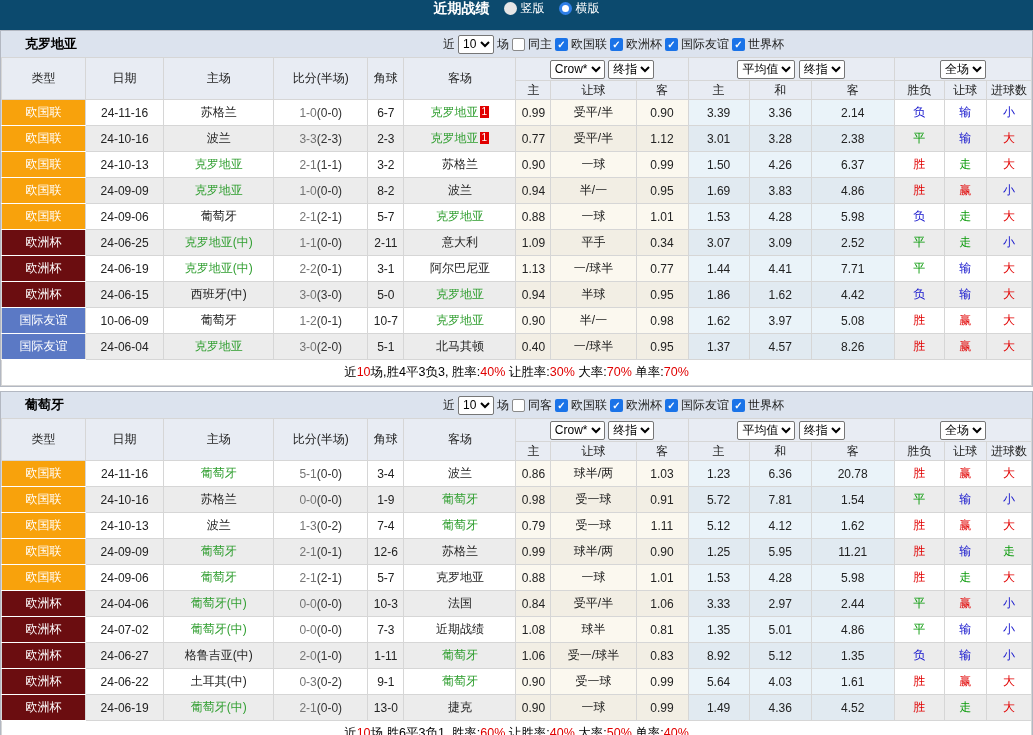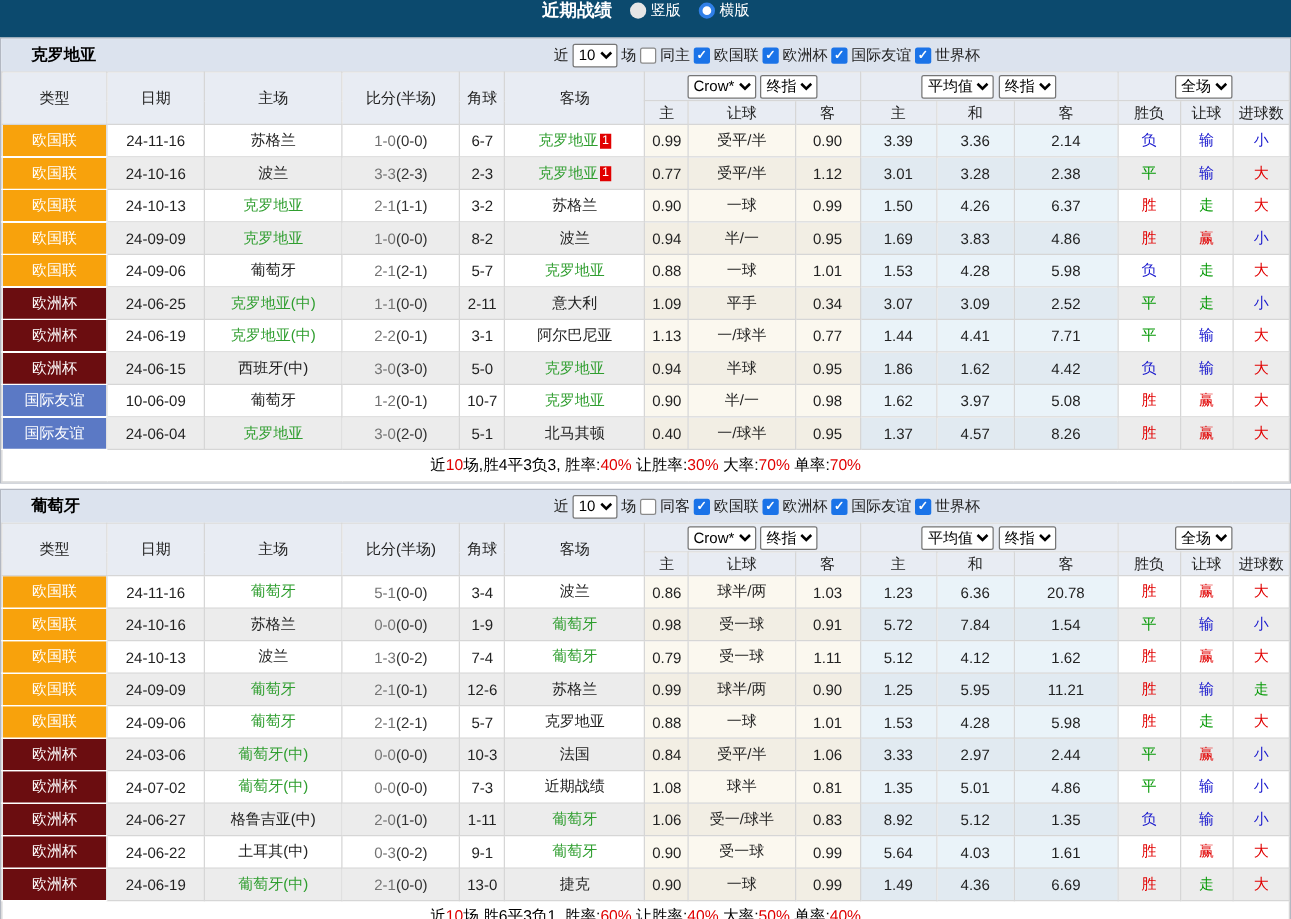--- a/index.html
+++ b/index.html
@@ -382,21 +382,21 @@
             <td class="league-cell" style="background: rgb(248, 162, 12);">欧国联</td>
             <td>24-10-16</td>
             <td><span>苏格兰</span></td>
             <td><span class="score-main">0-0</span><span class="score-half">(0-0)</span></td>
             <td>1-9</td>
             <td><span class="team-green">葡萄牙</span></td>
             <td class="crow">0.98</td>
             <td class="crow">受一球</td>
             <td class="crow">0.91</td>
             <td class="avgc">5.72</td>
-            <td class="avgc">7.84</td>
+            <td class="avgc">7.81</td>
             <td class="avgc">1.54</td>
             <td class="res-g">平</td>
             <td class="res-b">输</td>
             <td class="res-b">小</td>
           </tr>
           <tr class="odd">
             <td class="league-cell" style="background: rgb(248, 162, 12);">欧国联</td>
             <td>24-10-13</td>
             <td><span>波兰</span></td>
             <td><span class="score-main">1-3</span><span class="score-half">(0-2)</span></td>
@@ -441,21 +441,21 @@
             <td class="crow">1.01</td>
             <td class="avgc">1.53</td>
             <td class="avgc">4.28</td>
             <td class="avgc">5.98</td>
             <td class="res-r">胜</td>
             <td class="res-g">走</td>
             <td class="res-r">大</td>
           </tr>
           <tr class="even">
             <td class="league-cell" style="background: rgb(107, 13, 16);">欧洲杯</td>
-            <td>24-03-06</td>
+            <td>24-04-06</td>
             <td><span class="team-green">葡萄牙(中)</span></td>
             <td><span class="score-main">0-0</span><span class="score-half">(0-0)</span></td>
             <td>10-3</td>
             <td><span>法国</span></td>
             <td class="crow">0.84</td>
             <td class="crow">受平/半</td>
             <td class="crow">1.06</td>
             <td class="avgc">3.33</td>
             <td class="avgc">2.97</td>
             <td class="avgc">2.44</td>
@@ -519,21 +519,21 @@
             <td>24-06-19</td>
             <td><span class="team-green">葡萄牙(中)</span></td>
             <td><span class="score-main">2-1</span><span class="score-half">(0-0)</span></td>
             <td>13-0</td>
             <td><span>捷克</span></td>
             <td class="crow">0.90</td>
             <td class="crow">一球</td>
             <td class="crow">0.99</td>
             <td class="avgc">1.49</td>
             <td class="avgc">4.36</td>
-            <td class="avgc">6.69</td>
+            <td class="avgc">4.52</td>
             <td class="res-r">胜</td>
             <td class="res-g">走</td>
             <td class="res-r">大</td>
           </tr>
           <tr class="summary">
             <td colspan="15"><span>近</span><span class="rd">10</span><span>场,胜6平3负1, 胜率:</span><span class="rd">60%</span><span> 让胜率:</span><span class="rd">40%</span><span> 大率:</span><span class="rd">50%</span><span> 单率:</span><span class="rd">40%</span></td>
           </tr>
         </tbody>
       </table>
     </div>

